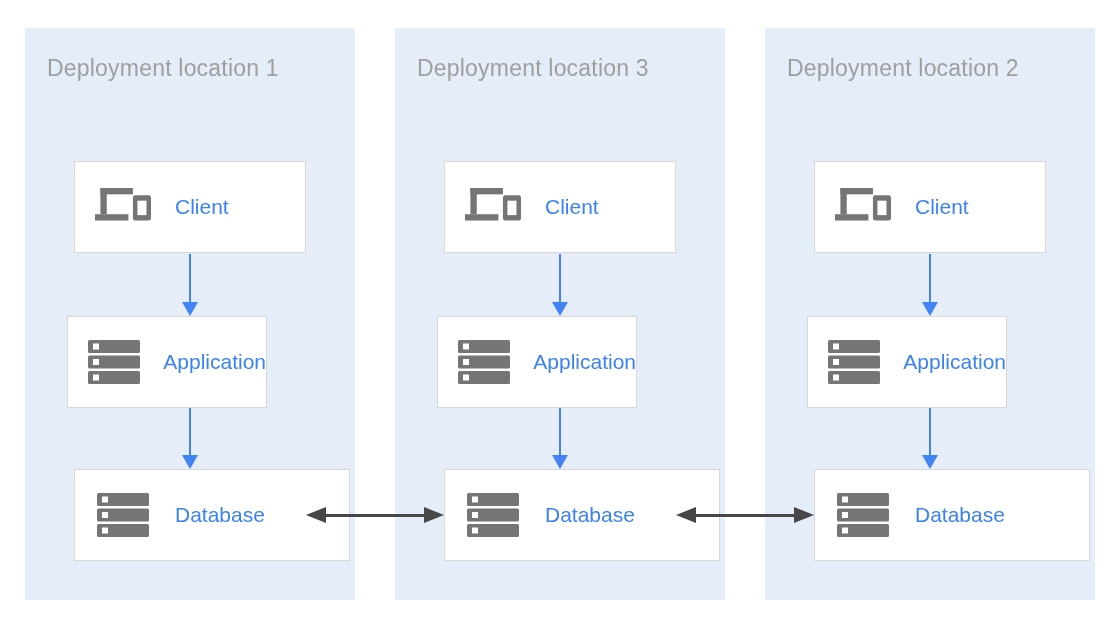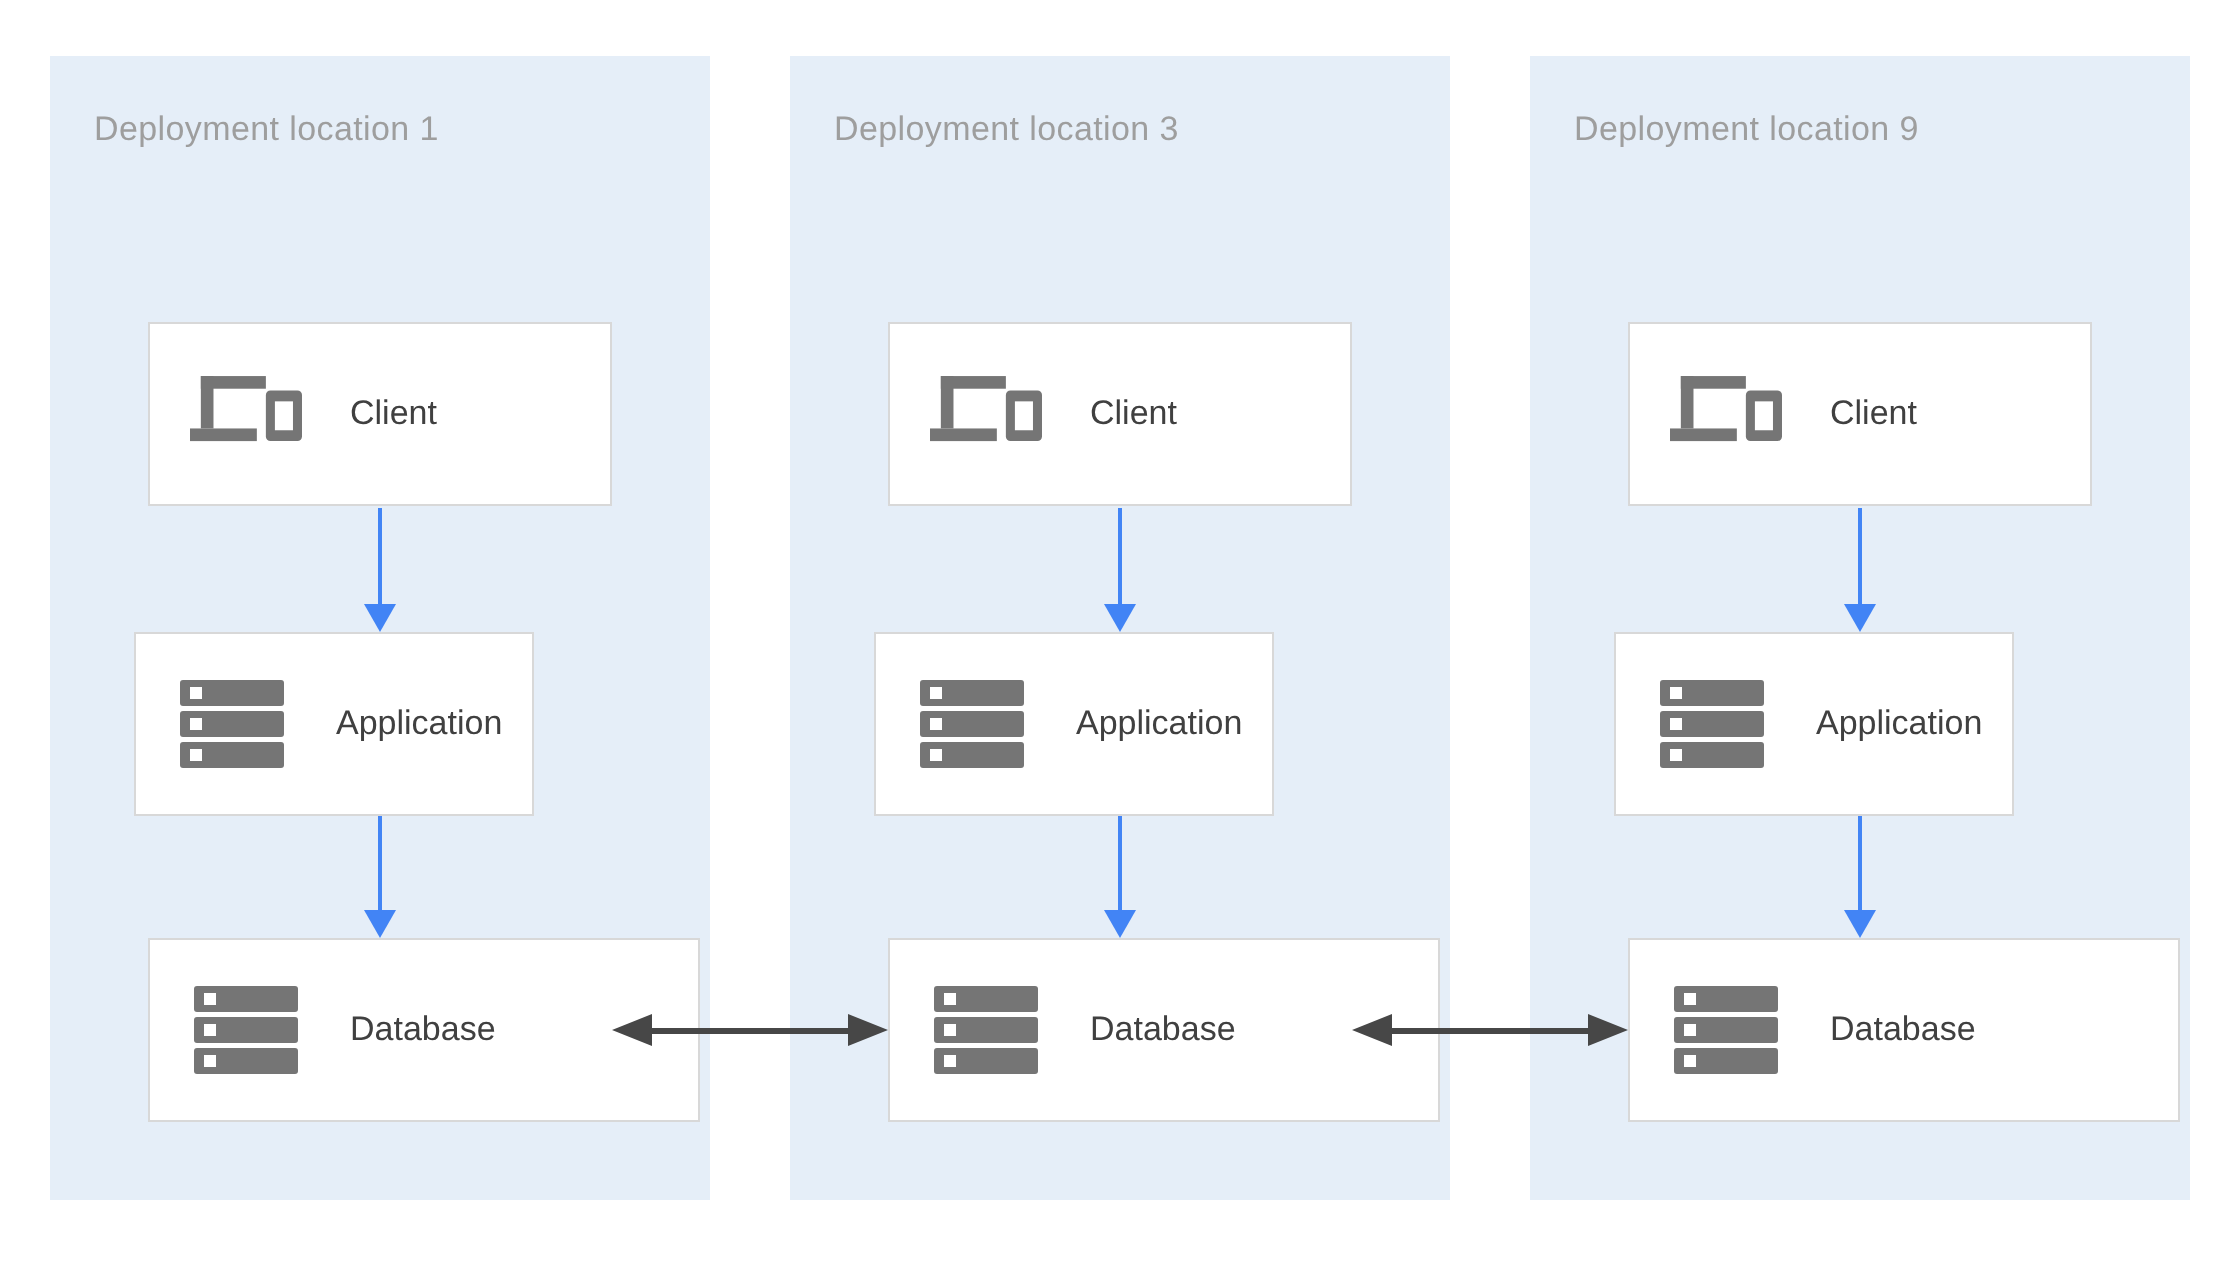--- a/index.html
+++ b/index.html
@@ -22,21 +22,21 @@
     height: 572px;
     background: #e5eef8;
   }
   .panel-1 { left: 25px; }
   .panel-2 { left: 395px; }
   .panel-3 { left: 765px; }
   .panel-title {
     position: absolute;
     left: 22px;
     top: 26px;
-    font-size: 17px;
+    font-size: 23px;
     line-height: 1.25;
     color: #9e9e9e;
     letter-spacing: 0.2px;
     white-space: nowrap;
   }
   .node {
     position: absolute;
     box-sizing: border-box;
     height: 92px;
     background: #ffffff;
@@ -49,22 +49,22 @@
   .node-application { left: 42px; top: 288px; width: 200px; }
   .node-database { left: 49px; top: 441px; width: 276px; }
   .icon-wrap {
     width: 58px;
     display: flex;
     justify-content: center;
     align-items: center;
   }
   .node-label {
     margin-left: 23px;
-    font-size: 17px;
-    color: #404040;
+    font-size: 21px;
+    color: #3b82f6;
     white-space: nowrap;
   }
   
   .v-arrow {
     position: absolute;
     left: 157px;
     width: 16px;
   }
   .v-arrow-1 { top: 226px; height: 62px; }
   .v-arrow-2 { top: 380px; height: 61px; }
@@ -233,21 +233,21 @@
           <rect x="5" y="3.5" width="6" height="6" fill="#ffffff"></rect>
           <rect x="5" y="19" width="6" height="6" fill="#ffffff"></rect>
           <rect x="5" y="34.5" width="6" height="6" fill="#ffffff"></rect>
         </svg>
       </span>
       <span class="node-label">Database</span>
     </div>
   </div>
 
   <div class="panel panel-3">
-    <div class="panel-title">Deployment location 9</div>
+    <div class="panel-title">Deployment location 2</div>
 
     <div class="node node-client">
       <span class="icon-wrap icon">
         <svg width="56" height="40" viewBox="0 0 62 44" fill="#757575" xmlns="http://www.w3.org/2000/svg">
           <rect x="6" y="1" width="36" height="7"></rect>
           <rect x="6" y="1" width="7" height="29"></rect>
           <rect x="0" y="30" width="37" height="7"></rect>
           <rect x="42" y="9" width="20" height="28" rx="2.5"></rect>
           <rect x="47" y="15" width="10" height="16" fill="#ffffff"></rect>
         </svg>

